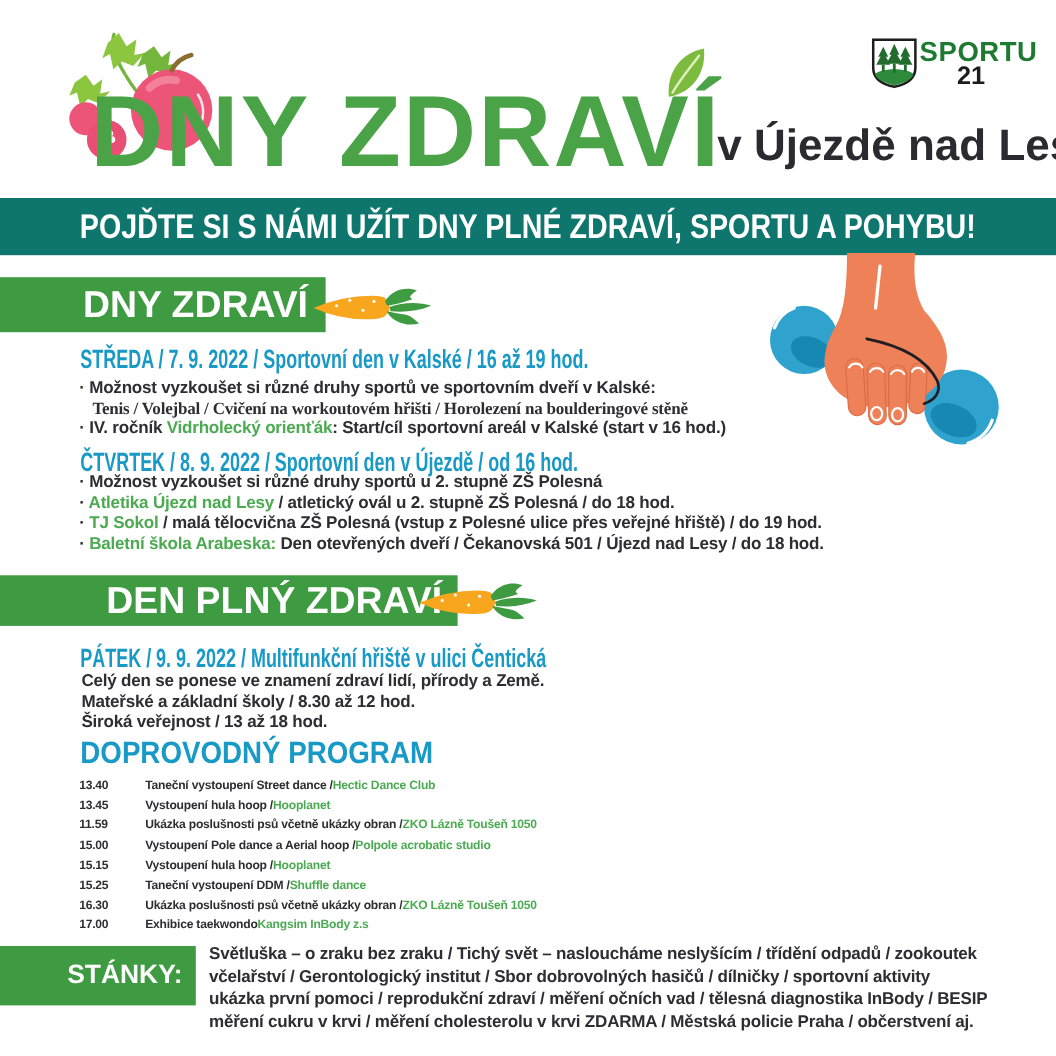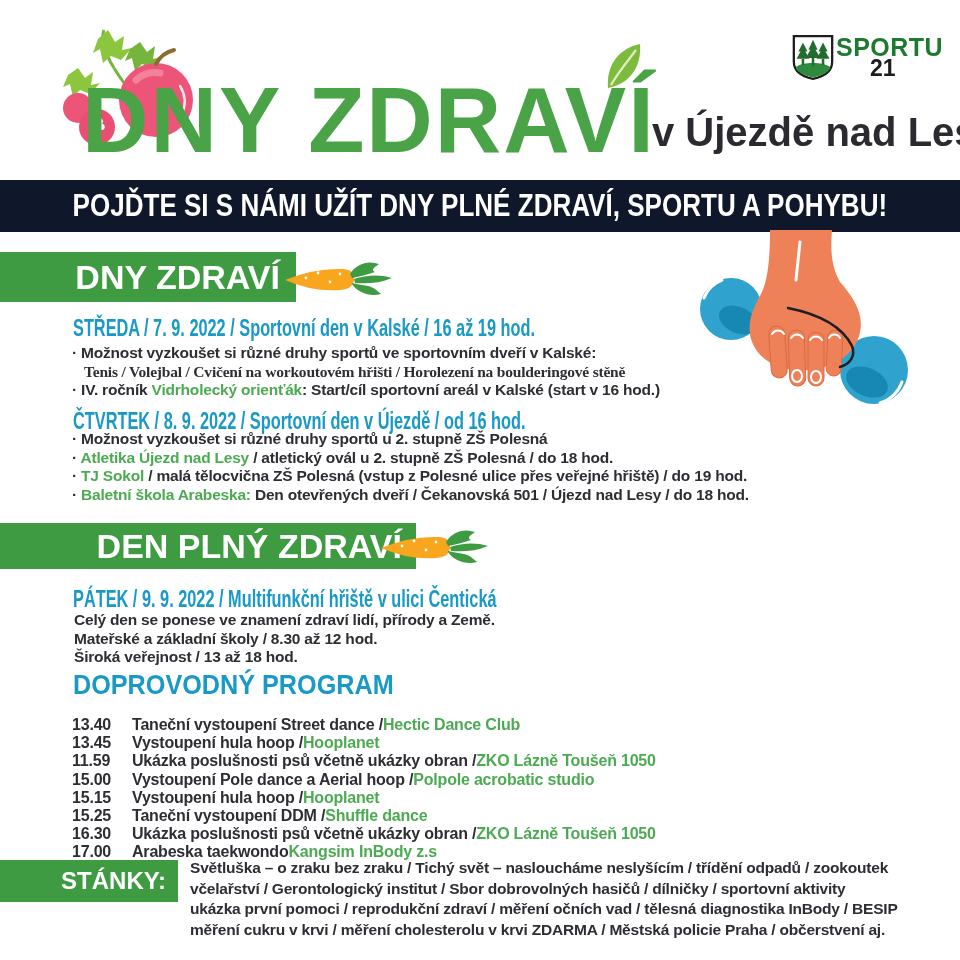--- a/index.html
+++ b/index.html
@@ -6,51 +6,51 @@
   .poster{position:relative;width:960px;height:960px;background:#ffffff;overflow:hidden;
           font-family:"Liberation Sans",sans-serif;color:#2e2d33;}
   .abs{position:absolute;}
   
   .main-title{left:82px;top:74px;font-size:92px;font-weight:bold;color:#4aa347;
               letter-spacing:2px;line-height:1;white-space:nowrap;}
   .subtitle{left:652px;top:110px;font-size:40px;font-weight:bold;color:#2b2a30;white-space:nowrap;}
   .logo-name{left:836px;top:33px;font-size:25px;font-weight:bold;color:#1e7a30;letter-spacing:0.5px;}
   .logo-num{left:838px;top:55px;font-size:23px;font-weight:bold;color:#1d1d1f;margin-left:32px;}
   
-  .tagline{left:0;top:180px;width:960px;height:52px;background:#0f172a;display:flex;
+  .tagline{left:0;top:180px;width:960px;height:52px;background:#0f766e;display:flex;
            align-items:center;justify-content:center;}
   .tagline span{color:#fff;font-size:31px;font-weight:bold;white-space:nowrap;
                 transform:scaleX(0.84);transform-origin:center;}
   
   .gbanner{background:#3e9b41;display:flex;align-items:center;justify-content:flex-end;}
   .gbanner span{color:#fff;font-weight:bold;white-space:nowrap;}
   .gb1{left:0;top:252px;width:296px;height:50px;}
   .gb1 span{font-size:34px;padding-right:16px;}
   .gb2{left:0;top:523px;width:416px;height:46px;}
   .gb2 span{font-size:34px;padding-right:14px;}
-  .gb3{left:0;top:860px;width:178px;height:42px;}
+  .gb3{left:0;top:860px;width:178px;height:54px;}
   .gb3 span{font-size:24px;padding-right:12px;}
   
   .h-blue{color:#1899c6;font-weight:bold;white-space:nowrap;font-size:24px;
           transform:scaleX(0.68);transform-origin:left center;}
   .h-streda{left:73px;top:314px;}
   .h-ctvrtek{left:73px;top:407px;}
   .h-patek{left:73px;top:585px;}
   .h-program{left:73px;top:669px;font-size:28px;transform:scaleX(0.9);}
   
   .body-block{font-size:15.5px;font-weight:bold;letter-spacing:-0.2px;line-height:18.5px;
               color:#2e2d33;white-space:nowrap;}
   .bl-streda{left:72px;top:344px;}
   .bl-ctvrtek{left:72px;top:430px;}
   .bl-patek{left:74px;top:611px;}
   .seg-green{color:#4cab52;}
   .indent{padding-left:12px;font-family:Liberation Serif, serif;}
   
-  .program{left:72px;top:705px;font-size:16px;font-weight:bold;letter-spacing:-0.2px;
-           line-height:18.2px;color:#2e2d33;margin-top:11px;}
+  .program{left:72px;top:705px;font-size:11px;font-weight:bold;letter-spacing:-0.2px;
+           line-height:18.2px;color:#2e2d33;}
   .prow{display:flex;white-space:nowrap;}
   .ptime{width:60px;}
   
   .stanky-text{left:190px;top:858px;font-size:15.5px;font-weight:bold;letter-spacing:-0.2px;
                line-height:20.5px;color:#2e2d33;white-space:nowrap;}
 </style>
 </head>
 <body>
 
 <div class="poster">
@@ -215,21 +215,21 @@
         <span>Taneční vystoupení DDM / </span>
         <span class="seg-green">Shuffle dance</span>
       </div>
     <div class="prow">
         <span class="ptime">16.30</span>
         <span>Ukázka poslušnosti psů včetně ukázky obran / </span>
         <span class="seg-green">ZKO Lázně Toušeň 1050</span>
       </div>
     <div class="prow">
         <span class="ptime">17.00</span>
-        <span>Arabeska taekwondo </span>
+        <span>Exhibice taekwondo </span>
         <span class="seg-green">Kangsim InBody z.s</span>
       </div>
   </div>
 
   <div class="abs gbanner gb3">
     <span>STÁNKY:</span>
   </div>
   <div class="abs stanky-text">
     <div>Světluška – o zraku bez zraku / Tichý svět – nasloucháme neslyšícím / třídění odpadů / zookoutek</div>
     <div>včelařství / Gerontologický institut / Sbor dobrovolných hasičů / dílničky / sportovní aktivity</div>

